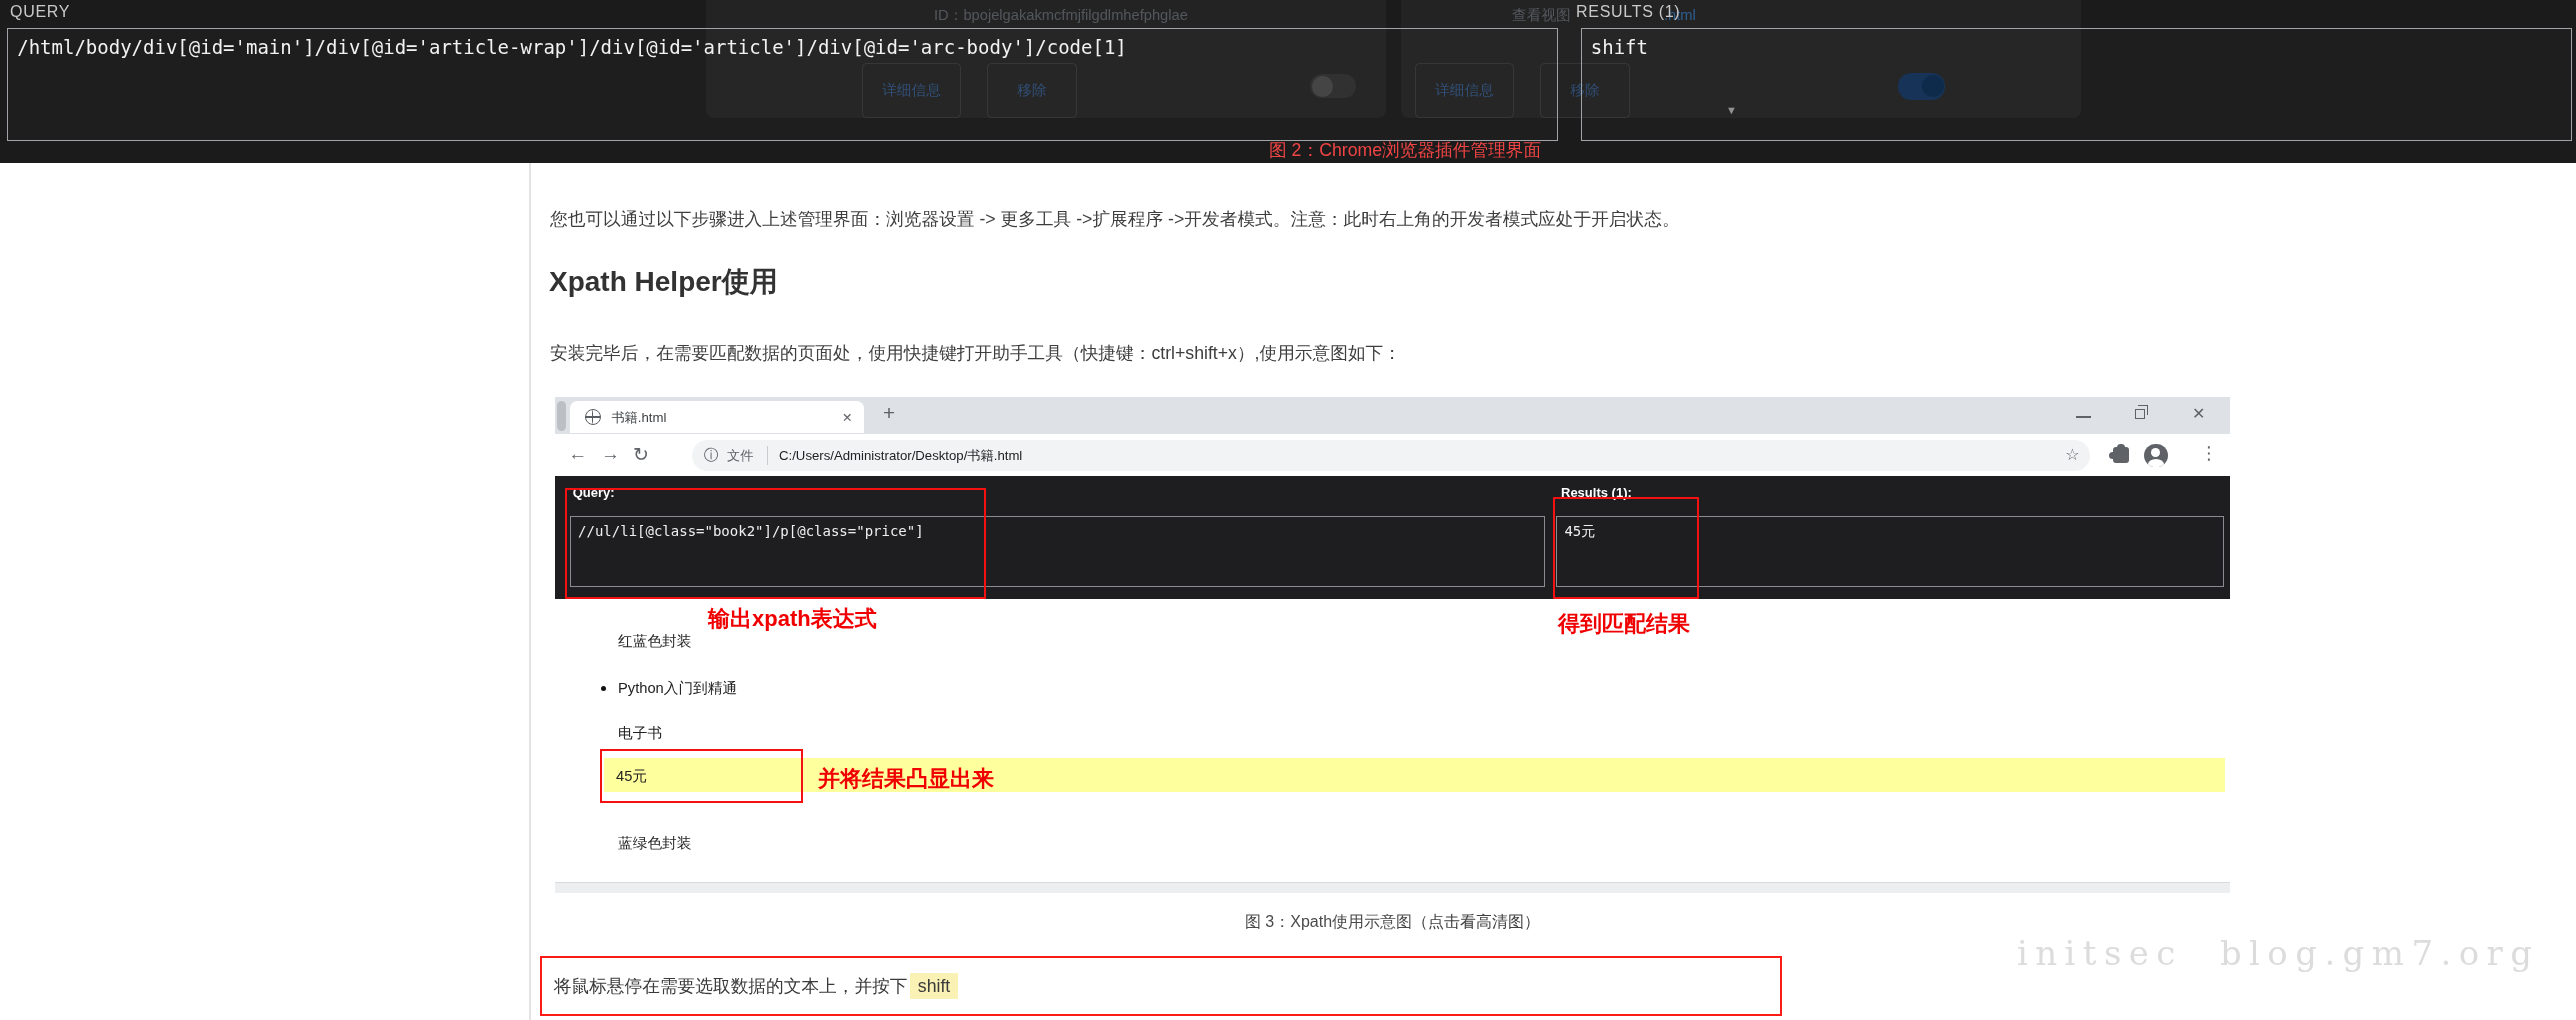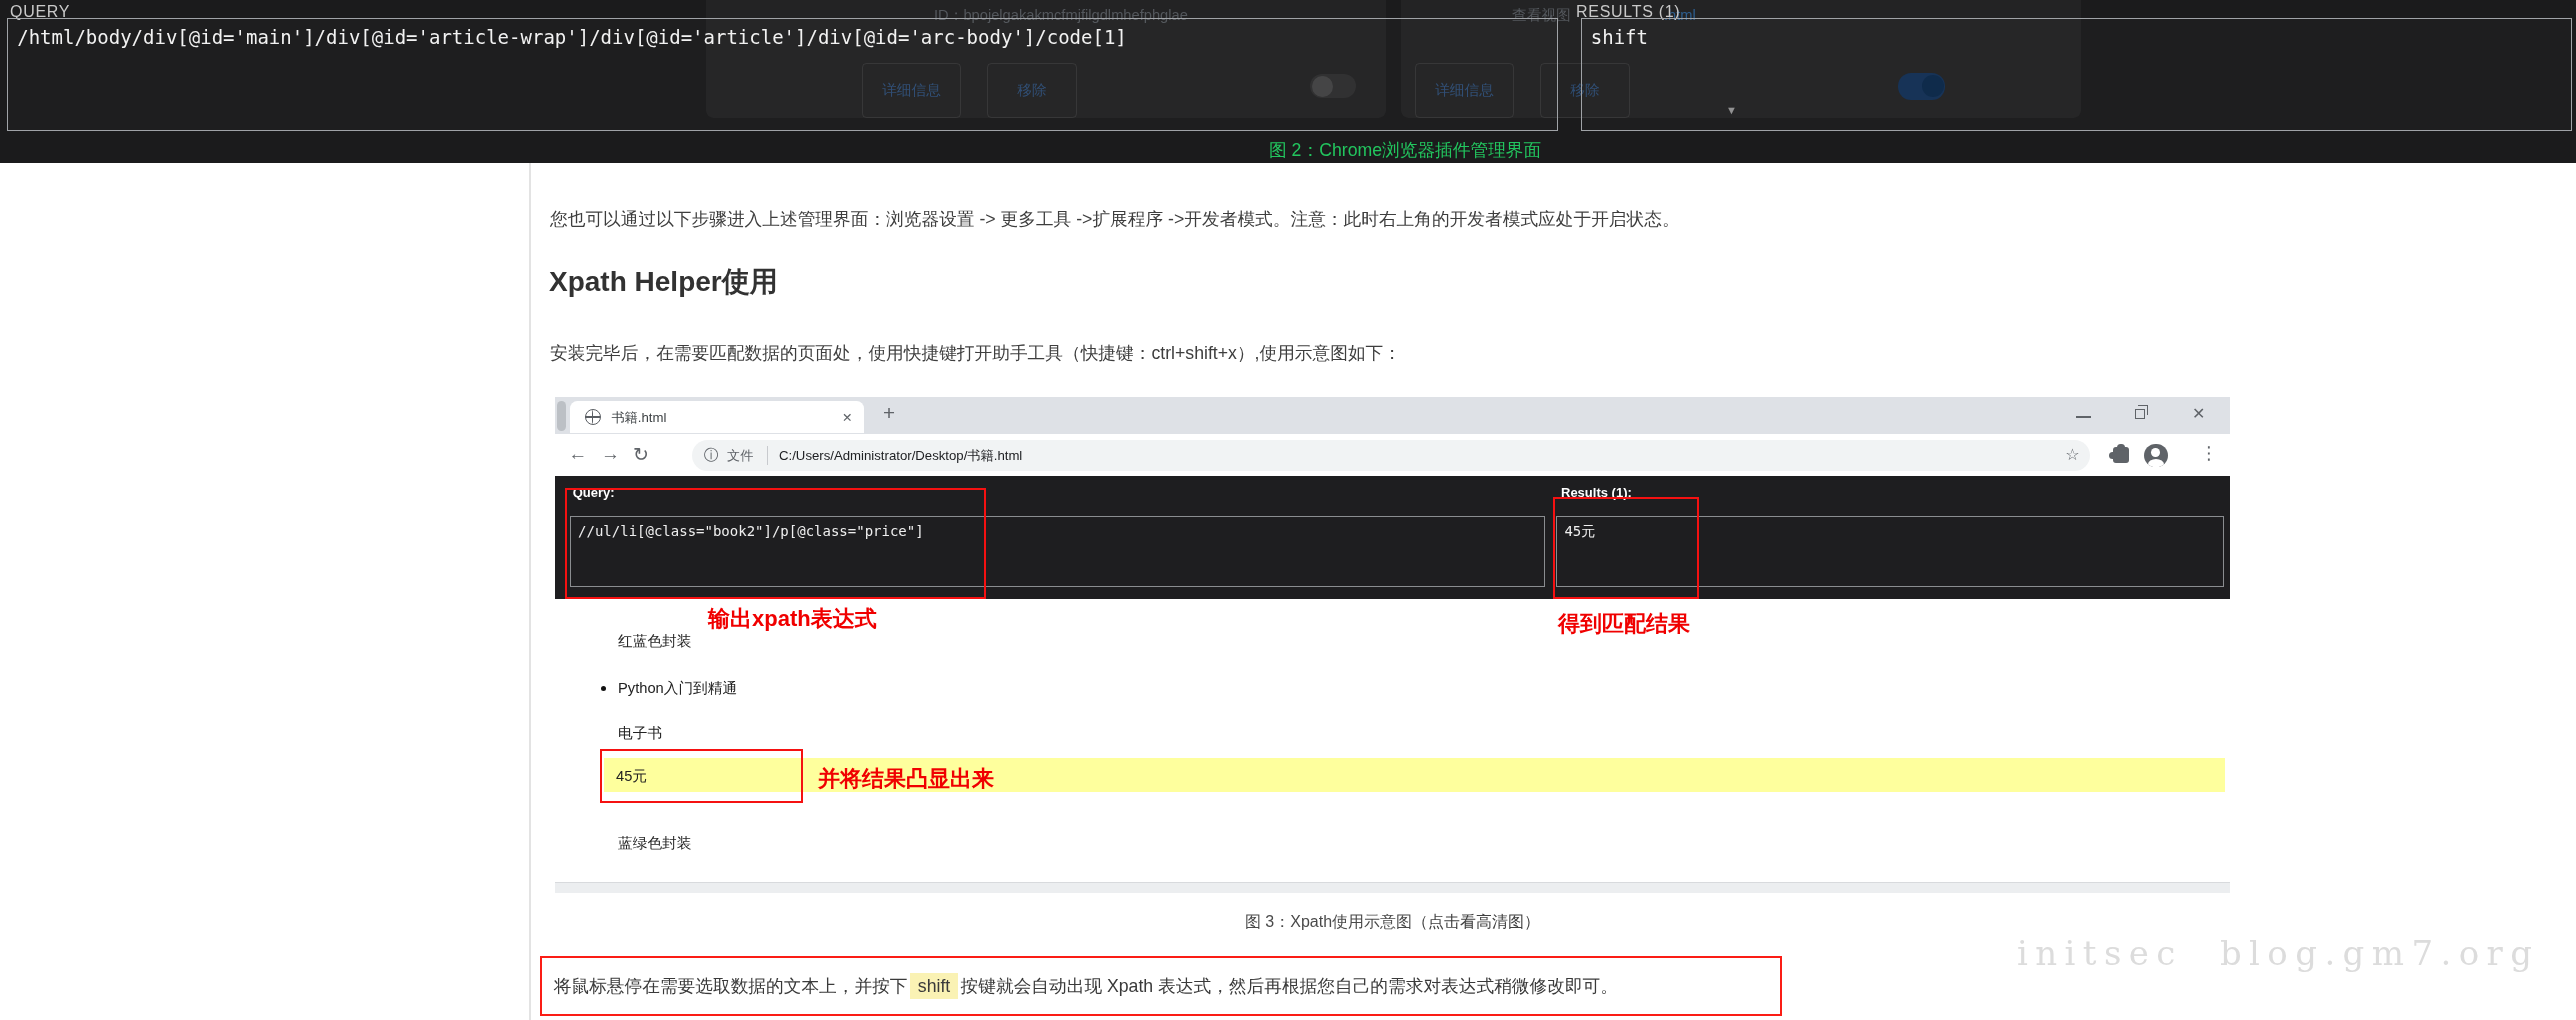--- a/index.html
+++ b/index.html
@@ -10,21 +10,21 @@
   #overlay { position:absolute; left:0; top:0; width:2576px; height:163px; background:#1b1b1c; z-index:20; }
   .ghost-card { position:absolute; top:0; height:118px; width:680px; background:rgba(255,255,255,0.035); border-radius:0 0 7.4px 7.4px; }
   .ghost-btn { position:absolute; top:63px; height:55px; border:0.7px solid rgba(255,255,255,0.08); border-radius:4.4px;
     color:#2e4d74; font-size:14.7px; display:flex; align-items:center; justify-content:center; }
   .ghost-text { position:absolute; color:#53575c; font-size:14.7px; white-space:nowrap; }
   .ghost-toggle-off { position:absolute; left:1310px; top:74px; width:46px; height:24px; border-radius:12.5px; background:rgba(255,255,255,0.05); }
   .ghost-toggle-off::before { content:""; position:absolute; left:1.5px; top:1.5px; width:21.3px; height:21.3px; border-radius:50%; background:rgba(255,255,255,0.10); }
   .ghost-toggle-on { position:absolute; left:1898px; top:73px; width:47px; height:26.5px; border-radius:13.2px; background:#143055; }
   .ghost-toggle-on::before { content:""; position:absolute; right:1.5px; top:2.2px; width:22px; height:22px; border-radius:50%; background:#0c2849; }
   .ov-label { position:absolute; top:2.9px; color:#c9c9c9; font-size:16px; letter-spacing:0.7px; white-space:nowrap; }
-  .ov-box { position:absolute; top:18px; height:113px; border:1.5px solid #a0a3a7; background:rgba(255,255,255,0.015); }
+  .ov-box { position:absolute; top:28px; height:113px; border:1.5px solid #a0a3a7; background:rgba(255,255,255,0.015); }
   .ov-box .mono { display:block; padding:7.4px 8.8px; font-family:"DejaVu Sans Mono", monospace; font-size:19px; color:#f2f2f2; white-space:pre; }
 
   
   #vline { position:absolute; left:529px; top:163px; width:1.5px; height:858px; background:#e3e3e3; }
   .para { position:absolute; left:550px; font-size:17.7px; color:#3e3e3e; white-space:nowrap; }
   #heading { position:absolute; left:549px; top:263px; font-size:28px; font-weight:bold; color:#323232; }
 
   
   #shot { position:absolute; left:555px; top:397px; width:1675px; height:499px; }
   #tabbar { position:absolute; left:0; top:0; width:1675px; height:37px; background:#dee1e6; }
@@ -85,21 +85,21 @@
   <div class="ghost-text" style="left:934px; top:5.9px;">ID：bpojelgakakmcfmjfilgdlmhefphglae</div>
   <div class="ghost-btn" style="left:862px; width:99px;">详细信息</div>
   <div class="ghost-btn" style="left:987px; width:90px;">移除</div>
   <div class="ghost-toggle-off"></div>
   <div class="ghost-btn" style="left:1415px; width:99px;">详细信息</div>
   <div class="ghost-btn" style="left:1540px; width:90px;">移除</div>
   <div class="ghost-toggle-on"></div>
   <div class="ghost-text" style="left:1512px;top:5.9px;">查看视图</div>
   <div class="ghost-text" style="left:1664px;top:6.6px;color:#2d5e8f;">.html</div>
   <div class="ghost-text" style="left:1726px;top:104px;color:rgba(255,255,255,0.5);font-size:11px;">▼</div>
-  <div class="ghost-text" style="left:1269px;top:138px;font-size:17.7px;color:#22c55e;">图 2：Chrome浏览器插件管理界面</div>
+  <div class="ghost-text" style="left:1269px;top:138px;font-size:17.7px;color:#ef4444;">图 2：Chrome浏览器插件管理界面</div>
 
   <div class="ov-label" style="left:10px;">QUERY</div>
   <div class="ov-box" style="left:7.4px; width:1551px;">
     <span class="mono">/html/body/div[@id='main']/div[@id='article-wrap']/div[@id='article']/div[@id='arc-body']/code[1]</span>
   </div>
   <div class="ov-label" style="left:1576px;">RESULTS (1)</div>
   <div class="ov-box" style="left:1581px; width:991px;">
     <span class="mono">shift</span>
   </div>
 </div>
@@ -164,17 +164,16 @@
   <div class="redtext" style="left:263px; top:367px; z-index:6;">并将结果凸显出来</div>
   <div class="booktext" style="left:63px; top:413px;margin-top:24px;">蓝绿色封装</div>
   <div id="sbar"></div>
 </div>
 
 <div id="caption"><span>图 3：Xpath使用示意图（</span><a href="#">点击看高清图</a><span>）</span></div>
 
 <div id="tipbox">
     <span>将鼠标悬停在需要选取数据的文本上，并按下</span>
     <span id="tipkey">shift</span>
-    <span>按键就会自动出现 Xpath 表达式，然后再根据您自己的需求对表达式稍微修改即可。</span>
   </div>
 
 <div id="watermark">initsec blog.gm7.org</div>
 
 
 </body></html>

